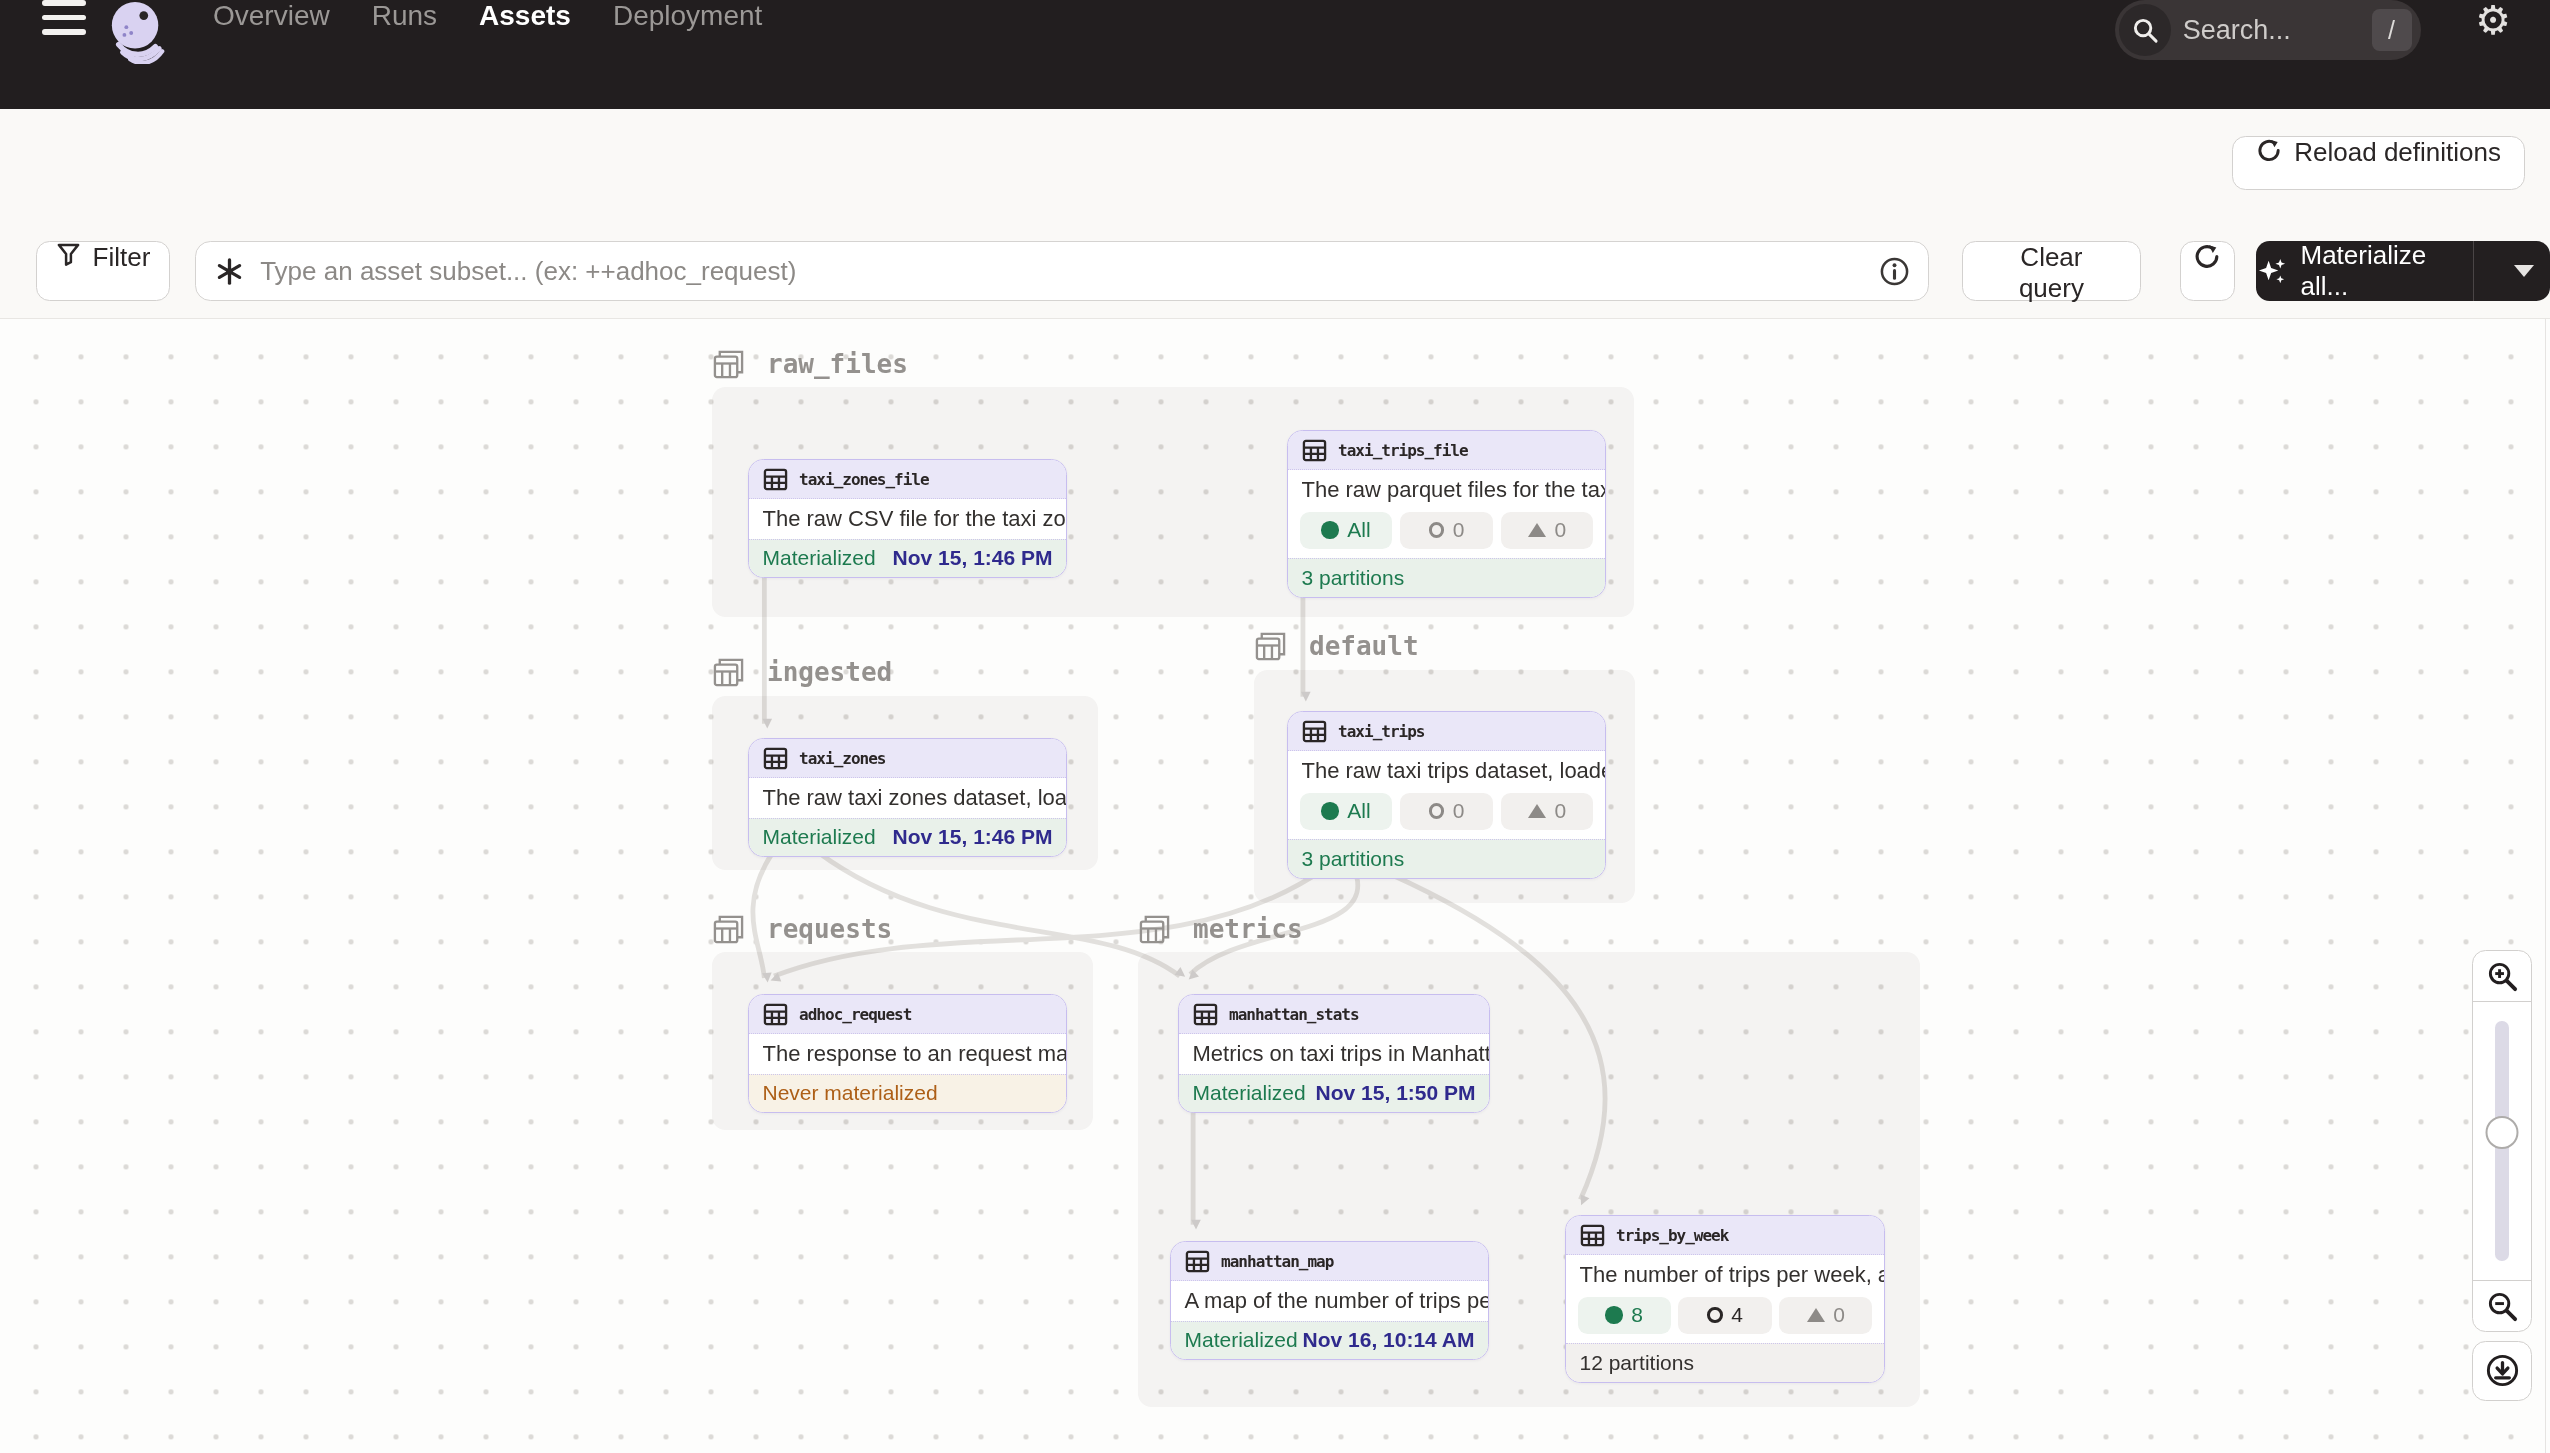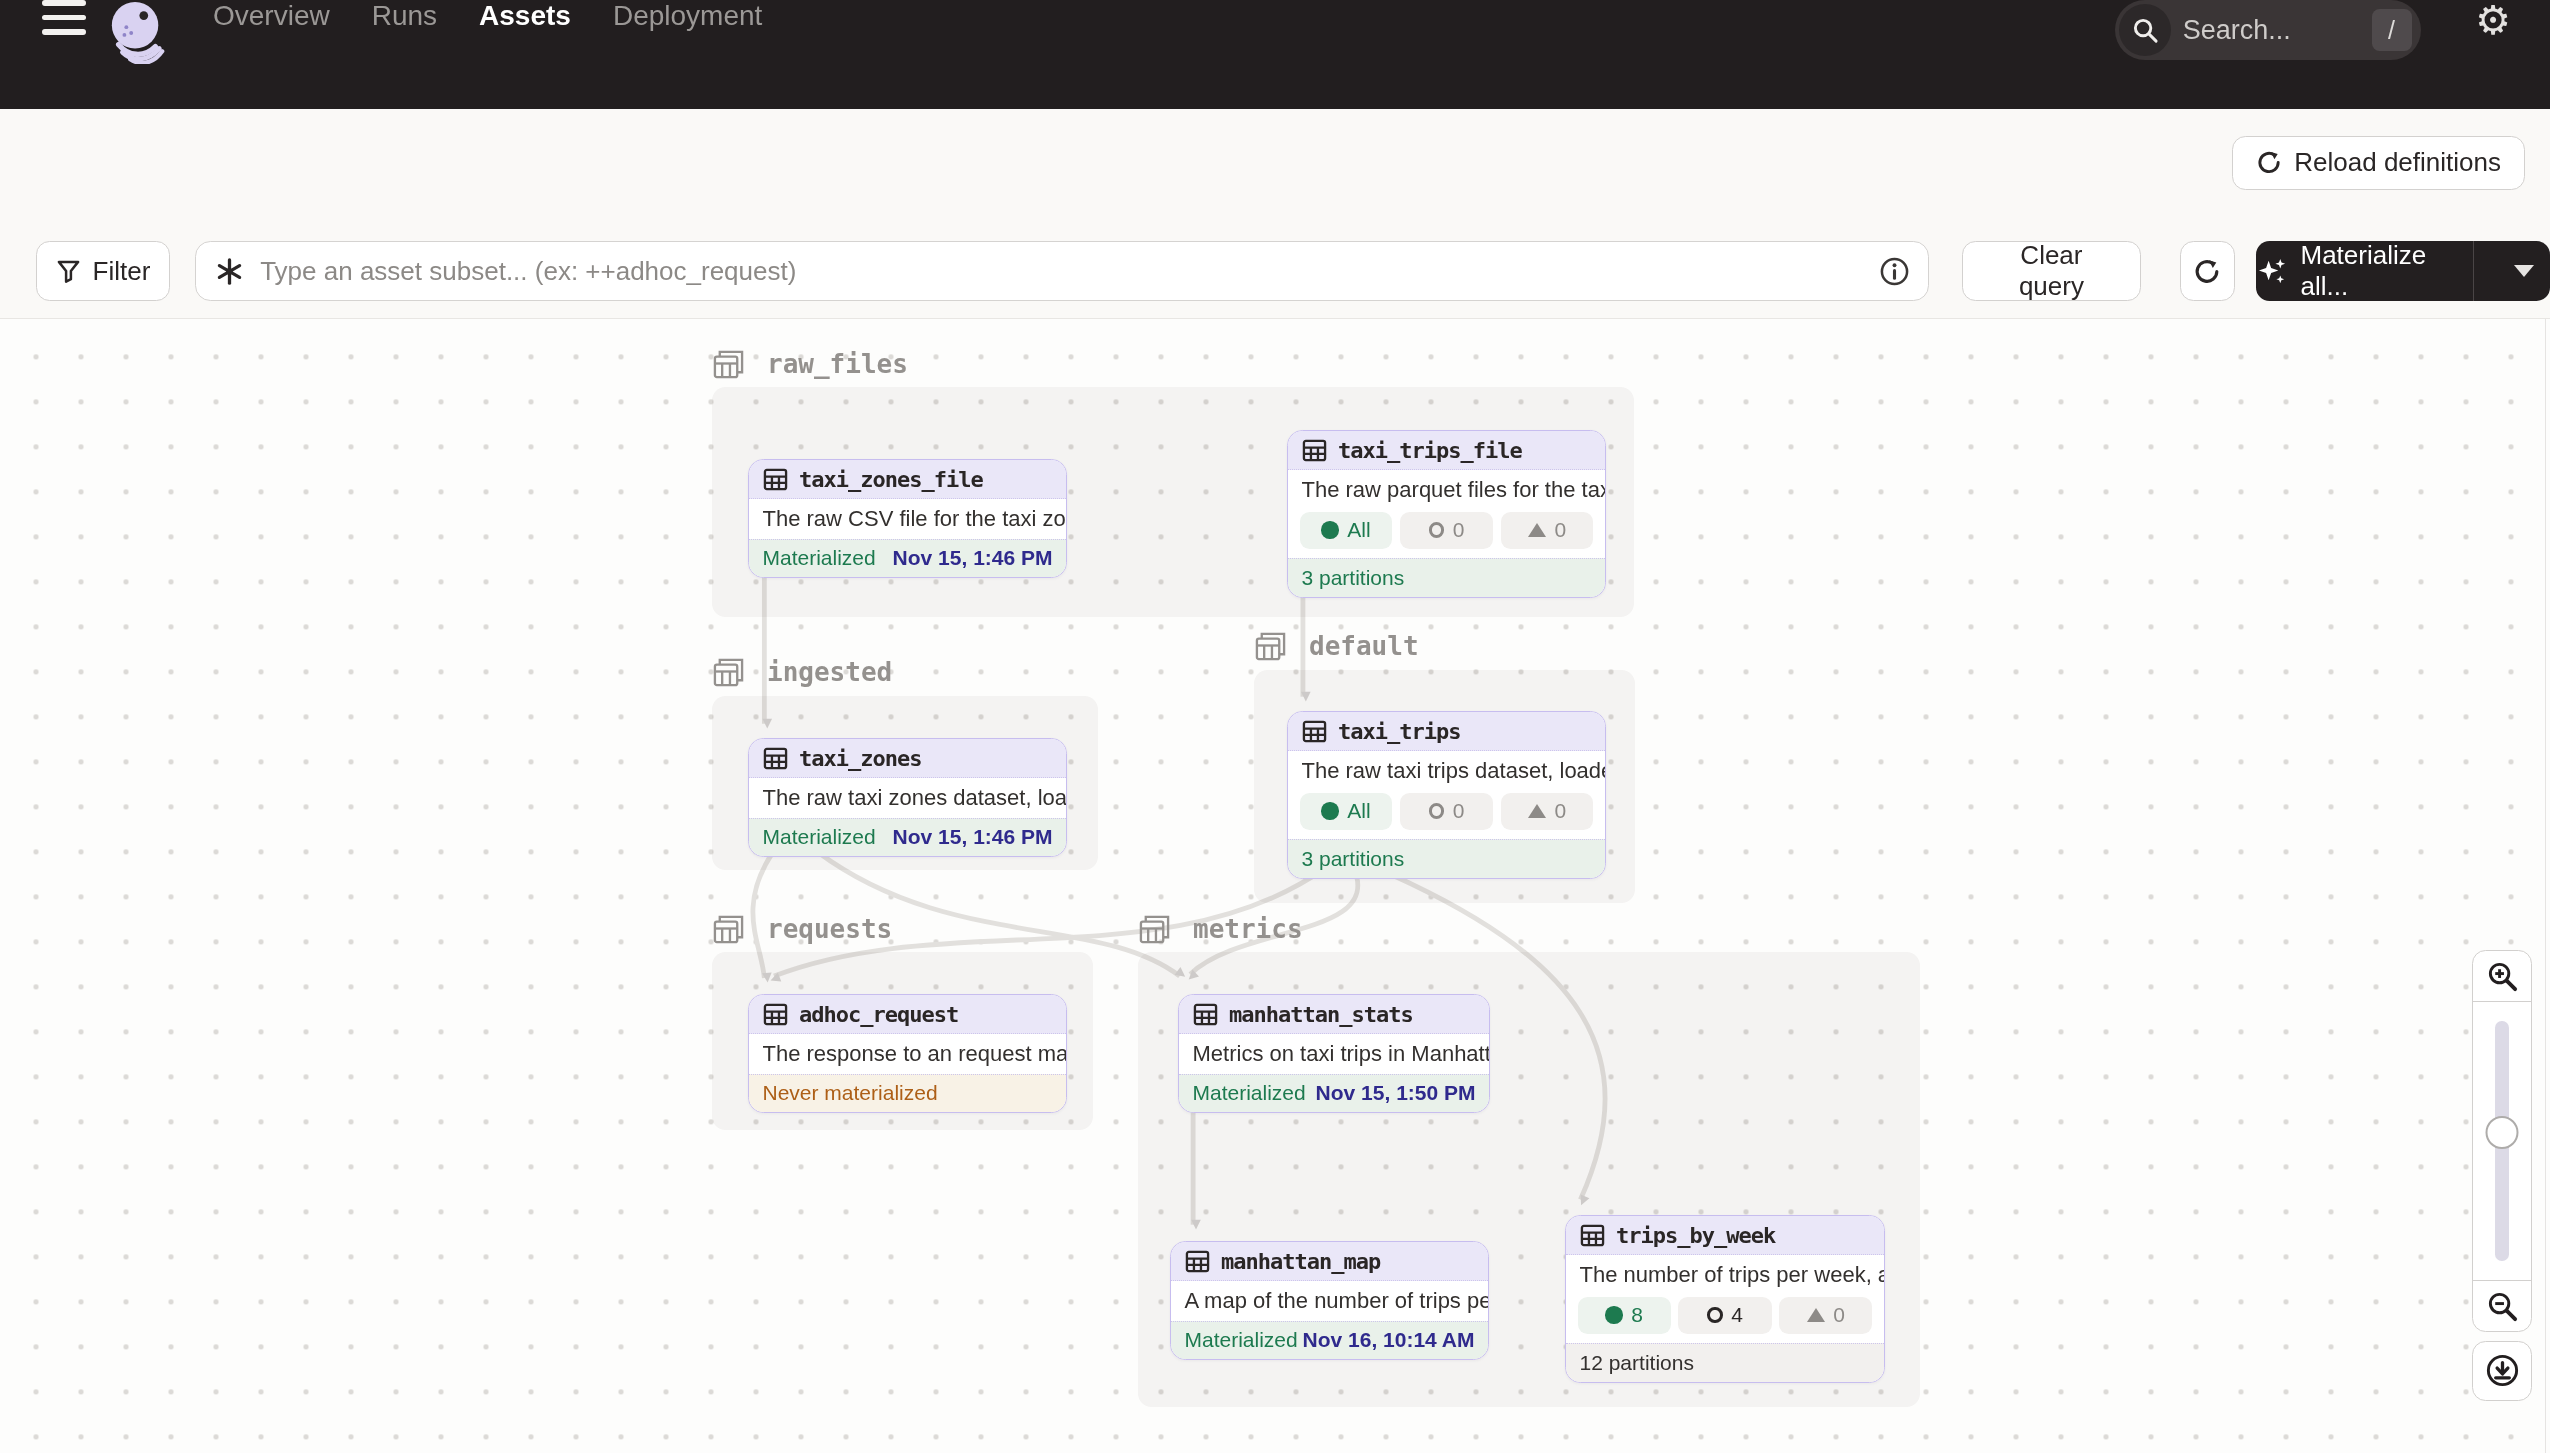--- a/index.html
+++ b/index.html
@@ -20,21 +20,21 @@
   .search-lens{width:52px;height:52px;margin-left:3.9px;border-radius:50%;background:#2c2829;display:flex;align-items:center;justify-content:center;flex:0 0 auto;}
   .search-input{flex:1;min-width:0;border:none;outline:none;background:transparent;font-size:27px;color:#e8e6e4;padding:0 11.6px;font-family:"Liberation Sans","DejaVu Sans",sans-serif;}
   .search-input::placeholder{color:#cfccca;}
   .kbd-chip{flex:0 0 auto;width:40px;height:42px;border-radius:7.7px;background:#4f4a4c;color:#dddbd9;font-size:25px;display:flex;align-items:center;justify-content:center;}
   .gear{margin-right:39px;font-size:40px;color:#e3e1df;cursor:pointer;line-height:1;}
 
   
   .page-head{position:absolute;top:109px;left:0;width:2550px;height:107px;background:#faf9f7;display:flex;align-items:center;}
   .page-title{margin-left:44px;font-size:36px;font-weight:700;color:#262223;}
   .head-spacer{flex:1;}
-  .btn{display:inline-flex;align-items:center;gap:11.6px;background:#fff;border:1px solid #d3d1cf;border-radius:13.5px;font-size:26px;color:#2a2626;cursor:pointer;justify-content:center;}
+  .btn{display:inline-flex;align-items:flex-start;gap:11.6px;background:#fff;border:1px solid #d3d1cf;border-radius:13.5px;font-size:26px;color:#2a2626;cursor:pointer;justify-content:center;}
   .reload-btn{height:54px;padding:0 23px;margin-right:25px;}
 
   
   .toolbar{position:absolute;top:216px;left:0;width:2550px;height:103px;background:#faf9f7;border-bottom:1px solid #e8e6e3;display:flex;align-items:flex-start;}
   .filter-btn{margin-left:36px;margin-top:25px;height:60px;padding:0 19px;}
   .query-wrap{margin-left:25px;margin-top:25px;width:1773px;height:60px;background:#fff;border:1px solid #d5d3d1;border-radius:15.4px;display:flex;align-items:center;padding:0 17.3px;}
   .query-input{flex:1;border:none;outline:none;font-size:26px;color:#2a2626;background:transparent;margin-left:13.5px;font-family:"Liberation Sans","DejaVu Sans",sans-serif;}
   .query-input::placeholder{color:#8c8986;}
   .clear-btn{margin-left:33px;margin-top:25px;height:60px;padding:0 23px;}
   .refresh-btn{margin-left:39px;margin-top:25px;height:60px;width:56px;padding:0;}
@@ -47,21 +47,21 @@
   .canvas{position:absolute;top:319px;left:0;width:2550px;height:1134px;background:#fdfdfc;
     background-image:radial-gradient(circle,#dcdad7 2.5px,transparent 2.9px);
     background-size:45px 45px;background-position:13.5px 15.4px;}
   .edge-layer{position:absolute;inset:0;pointer-events:none;}
   .group-box{position:absolute;background:rgba(35,30,26,0.045);border-radius:13.5px;}
   .group-label{position:absolute;display:flex;align-items:center;gap:22px;font-family:"DejaVu Sans Mono","Liberation Mono",monospace;font-size:26px;color:#94918e;font-weight:bold;}
 
   
   .node{position:absolute;width:319px;background:#fff;border:1.9px solid #c7bdef;border-radius:15.4px;overflow:hidden;display:flex;flex-direction:column;box-shadow:0 1px 2.9px rgba(40,30,80,.05);cursor:pointer;}
   .node-header{display:flex;align-items:center;gap:11.6px;background:#eae7f8;padding:6.7px 13.5px;border-bottom:1.9px dotted #cdc5ec;}
-  .node-name{font-family:"DejaVu Sans Mono","Liberation Mono",monospace;font-size:22px;font-weight:700;color:#2a2626;letter-spacing:-1px;white-space:nowrap;}
+  .node-name{font-family:"DejaVu Sans Mono","Liberation Mono",monospace;font-size:16px;font-weight:700;color:#2a2626;letter-spacing:-1px;white-space:nowrap;}
   .node-desc{padding:6.7px 13.5px;font-size:22px;color:#33302e;white-space:nowrap;overflow:hidden;}
   .badge-row{display:flex;gap:7.7px;padding:1.9px 11.6px 9.6px;}
   .badge{flex:1;display:flex;align-items:center;justify-content:center;gap:8.7px;height:37px;border-radius:9.6px;font-size:21px;}
   .badge.success{background:#edf3ee;color:#1d7a4f;}
   .badge.muted{background:#f2f0ee;color:#8d8a87;}
   .badge.strong{background:#f2f0ee;color:#2a2626;}
   .dot-green{width:17.3px;height:17.3px;border-radius:50%;background:#1d7a4f;}
   .ring{width:15.4px;height:15.4px;border-radius:50%;border:3.9px solid #8d8a87;}
   .ring.dark{border-color:#2a2626;}
   .tri{width:0;height:0;border-left:9.6px solid transparent;border-right:9.6px solid transparent;border-bottom:14.5px solid #8d8a87;}

